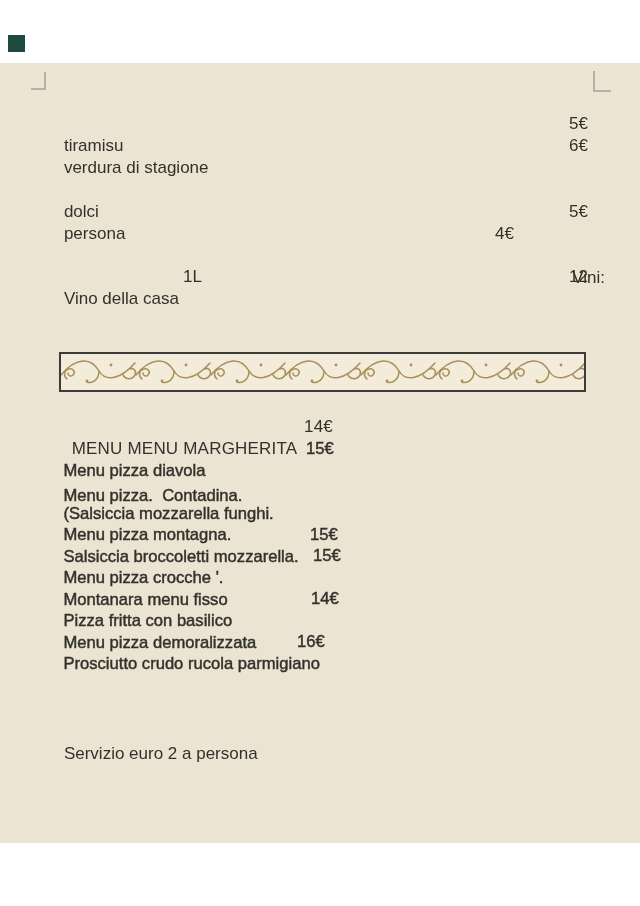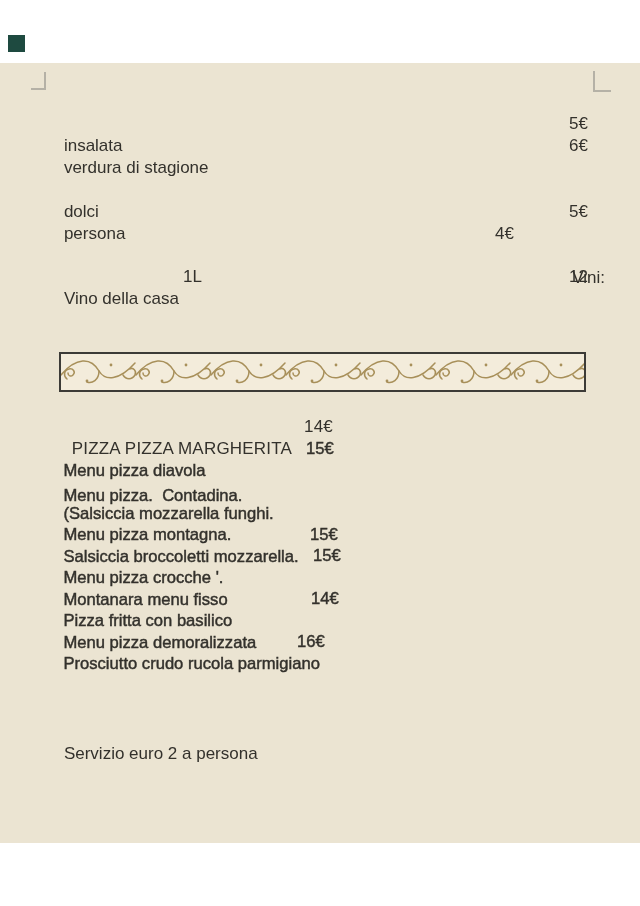--- a/index.html
+++ b/index.html
@@ -42,21 +42,21 @@
 <body>
 
 <div class="accent-square"></div>
 
 <div class="menu-sheet">
 
   <div class="corner corner-left"></div>
   <div class="corner corner-right"></div>
 
   <div class="row" style="top:50px">
-    <span>insalata</span>
+    <span>tiramisu</span>
     <span class="price-right">5€</span>
   </div>
   <div class="row" style="top:72px">
     <span>verdura di stagione</span>
     <span class="price-right">6€</span>
   </div>
 
   <div class="row" style="top:116px">
     <span>dolci</span>
   </div>
@@ -93,21 +93,21 @@
       <use href="#motif" x="75" y="1"></use>
       <use href="#motif" x="150" y="1"></use>
       <use href="#motif" x="225" y="1"></use>
       <use href="#motif" x="300" y="1"></use>
       <use href="#motif" x="375" y="1"></use>
       <use href="#motif" x="450" y="1"></use>
     </svg>
   </div>
 
   <div class="row indent1 caps-row" style="top:353px">
-    <span>PIZZA PIZZA MARGHERITA</span>
+    <span>MENU MENU MARGHERITA</span>
     <span class="price-mid" style="left:252px">14€</span>
   </div>
   <div class="row boldish" style="top:375px">
     <span>Menu pizza diavola</span>
     <span class="price-mid" style="left:261px">15€</span>
   </div>
   <div class="row boldish" style="top:400px">
     <span>Menu pizza.  Contadina.</span>
   </div>
   <div class="row boldish" style="top:439px">

